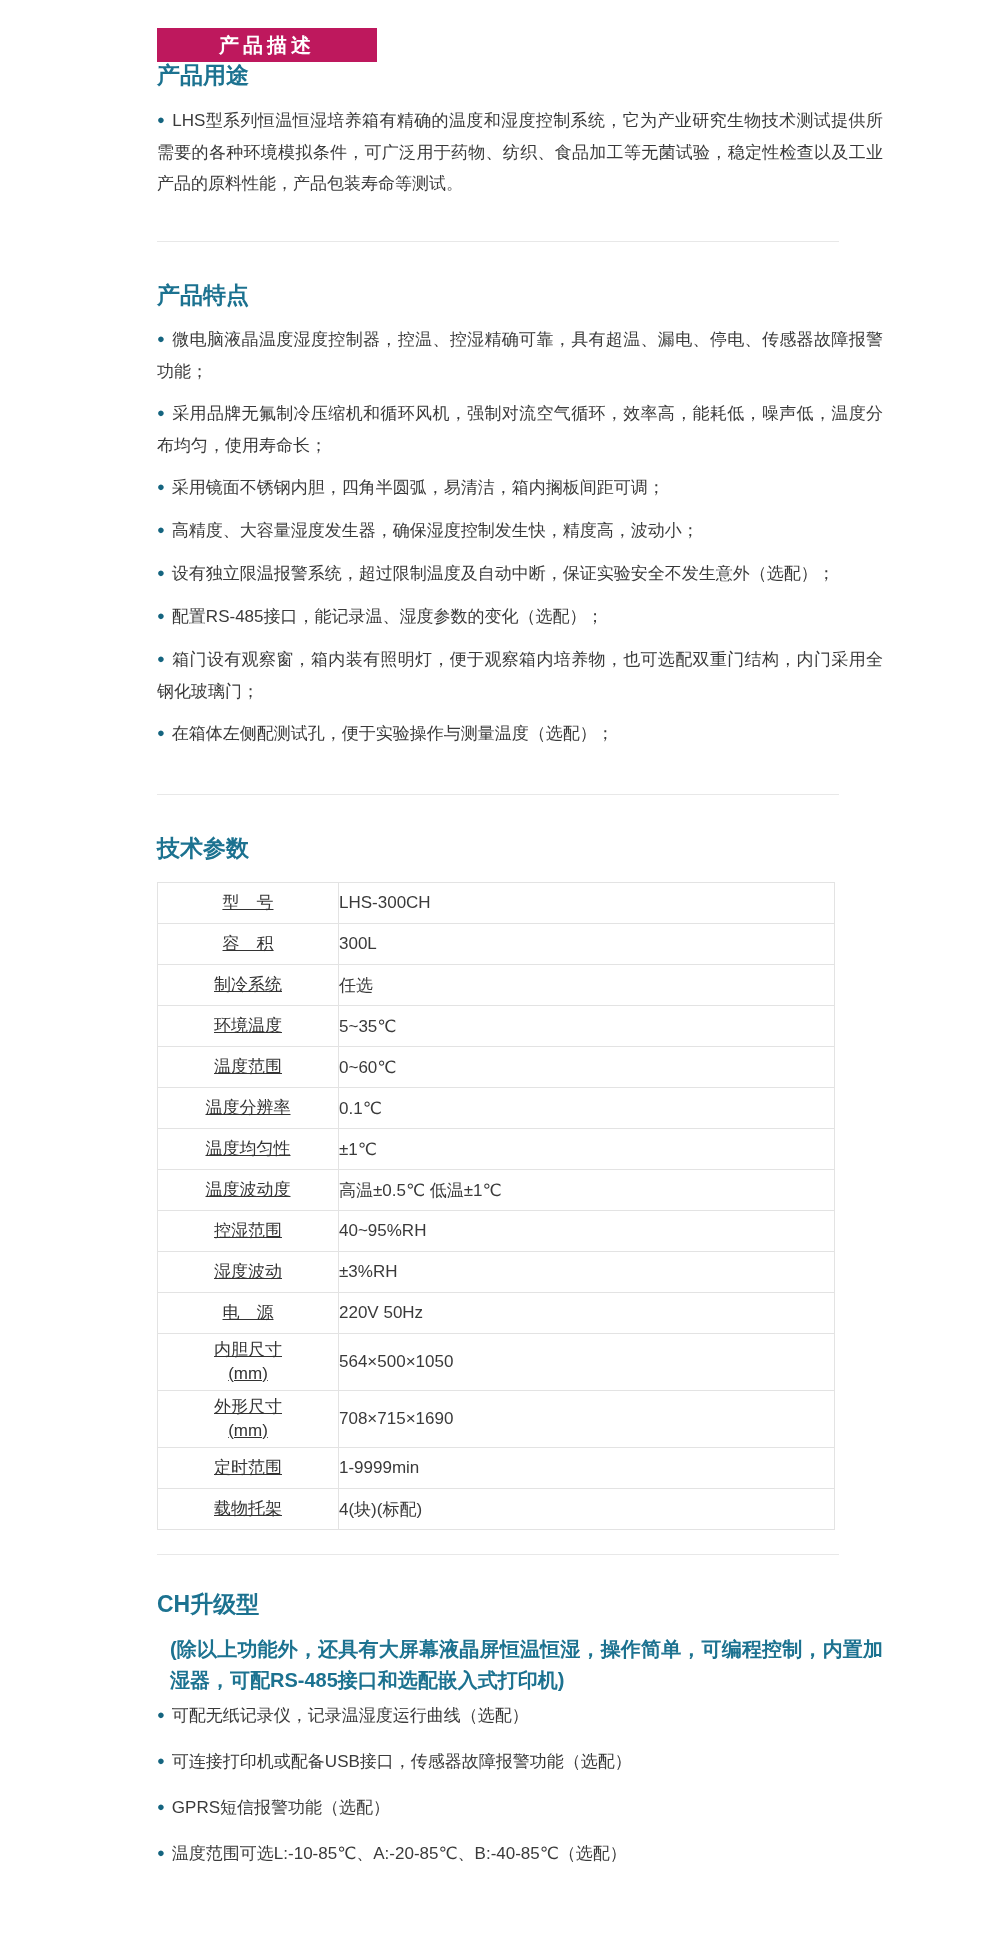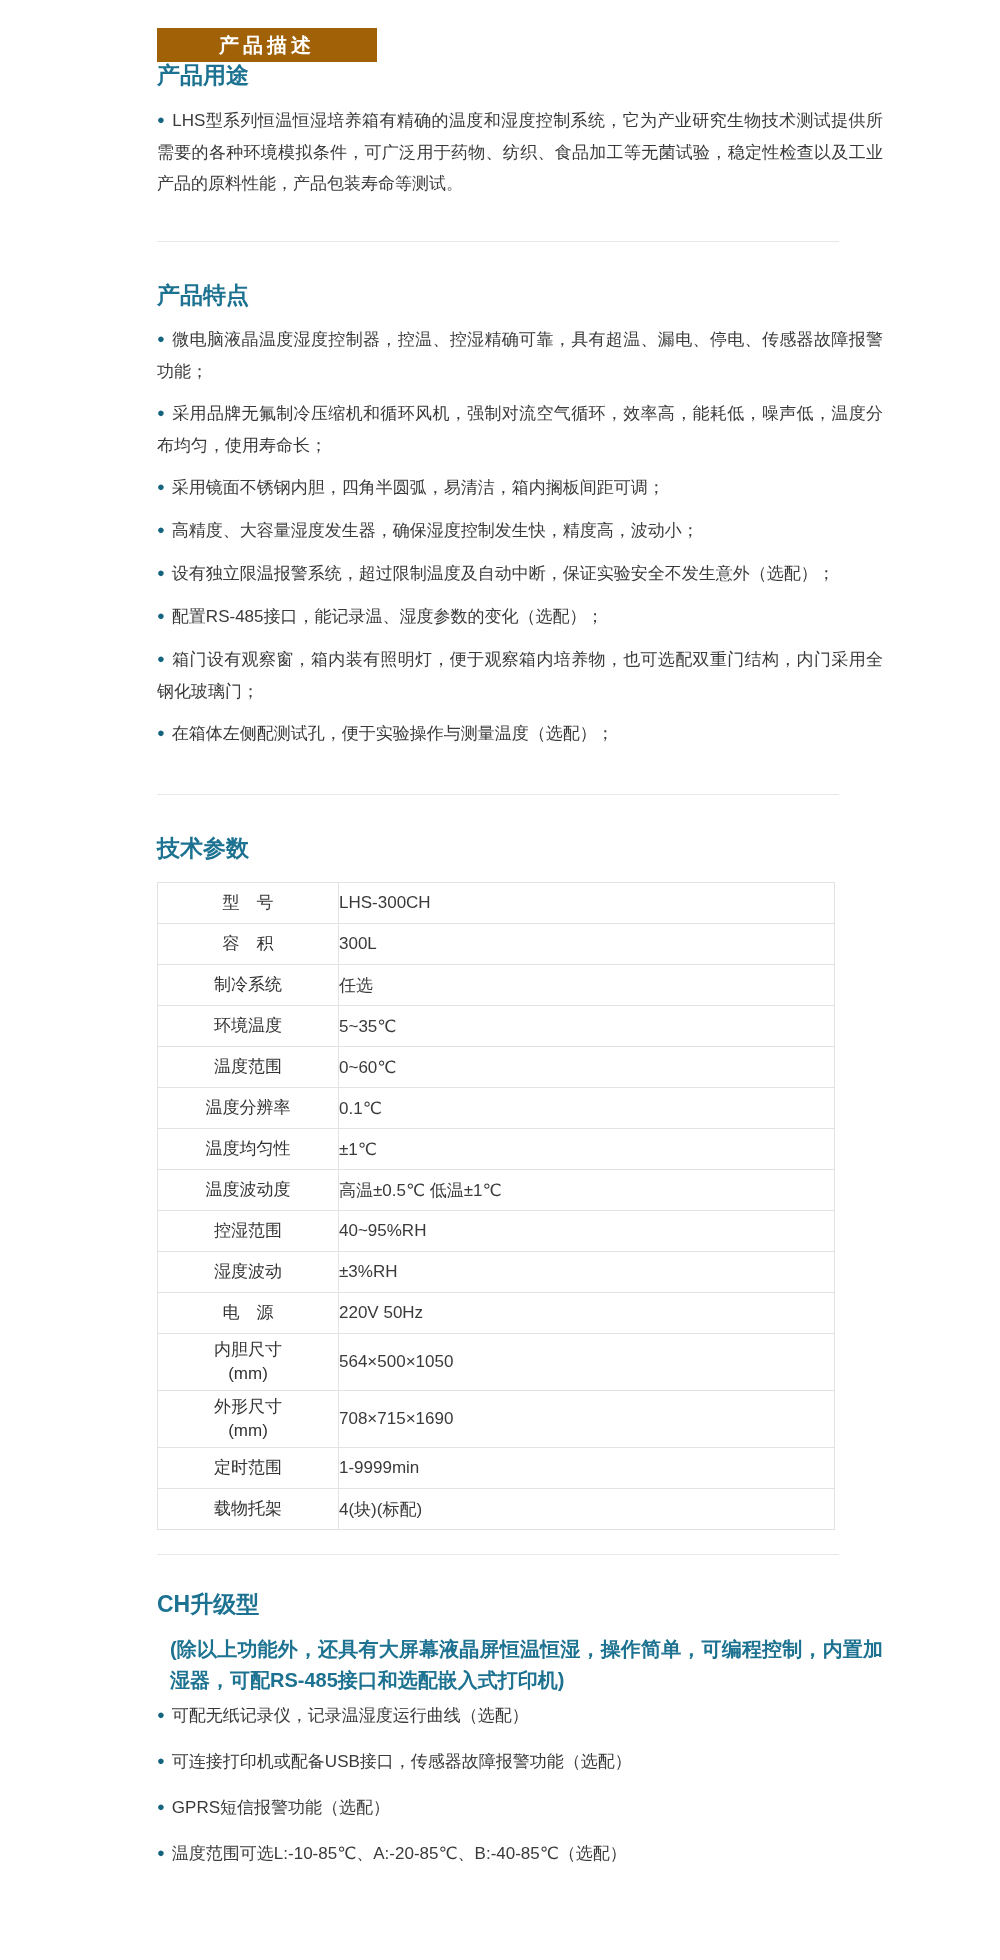--- a/index.html
+++ b/index.html
@@ -7,21 +7,21 @@
   body {
     width:1000px; height:1960px; overflow:hidden;
     font-family:"Liberation Sans","DejaVu Sans",sans-serif;
     color:#383838;
   }
   .page { width:1000px; height:1960px; position:relative; }
   .content { margin-left:157px; width:726px; }
 
   .banner {
     margin-top:28px; width:220px; height:34px;
-    background:#a16207; color:#ffffff;
+    background:#be185d; color:#ffffff;
     display:flex; align-items:center; justify-content:center;
     font-size:20px; font-weight:bold; letter-spacing:4px;
   }
 
   .section-heading {
     color:#1c7290; font-size:23px; font-weight:bold; line-height:27px;
   }
   .h-usage    { }
   .h-features { margin-top:40px; }
   .h-specs    { margin-top:40px; }
@@ -46,21 +46,21 @@
   .divider-3 { margin-top:24px; }
 
   table.specs {
     margin-top:20px; width:678px; border-collapse:collapse;
     font-size:17px; color:#3a3a3a;
   }
   table.specs td {
     border:1px solid #e3e3e3; height:41px; padding:4px 0;
   }
   td.spec-label {
-    width:181px; text-align:center; white-space:pre-line; line-height:24px; color:#333333;
+    width:181px; text-align:center; white-space:pre-line; line-height:24px; color:#333333;text-decoration:underline;
   }
   td.spec-value {
     padding-left:150px; text-align:left;
   }
 
   .upgrade-intro {
     margin-top:16px; font-size:20px; font-weight:bold;
     color:#1c7290; line-height:31px; text-align:justify;margin-left:13px;
   }
 </style>

